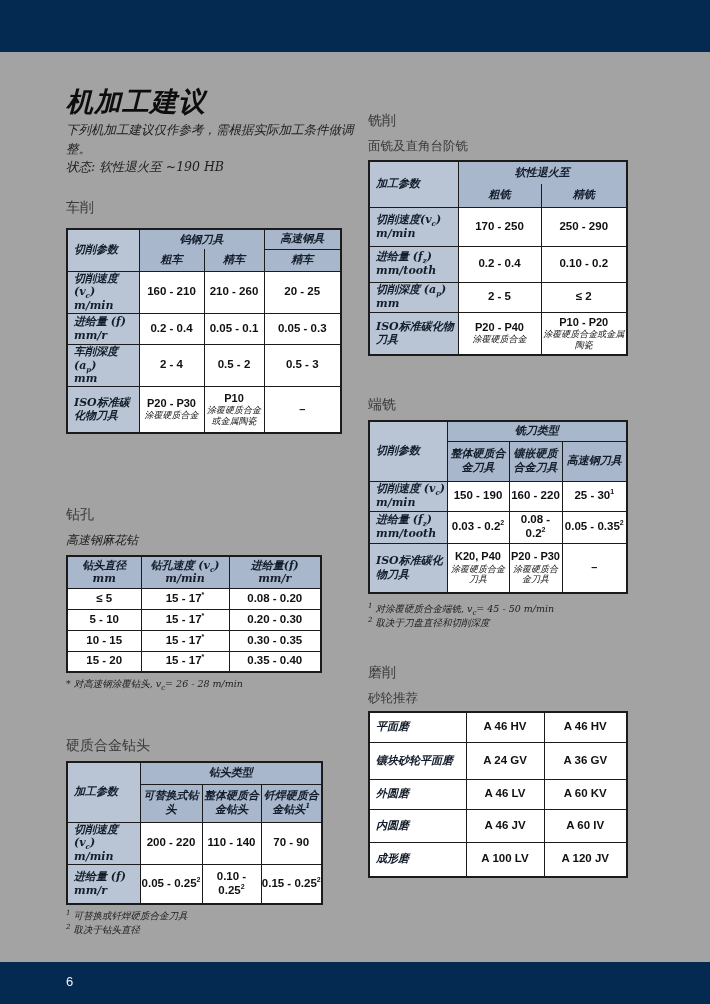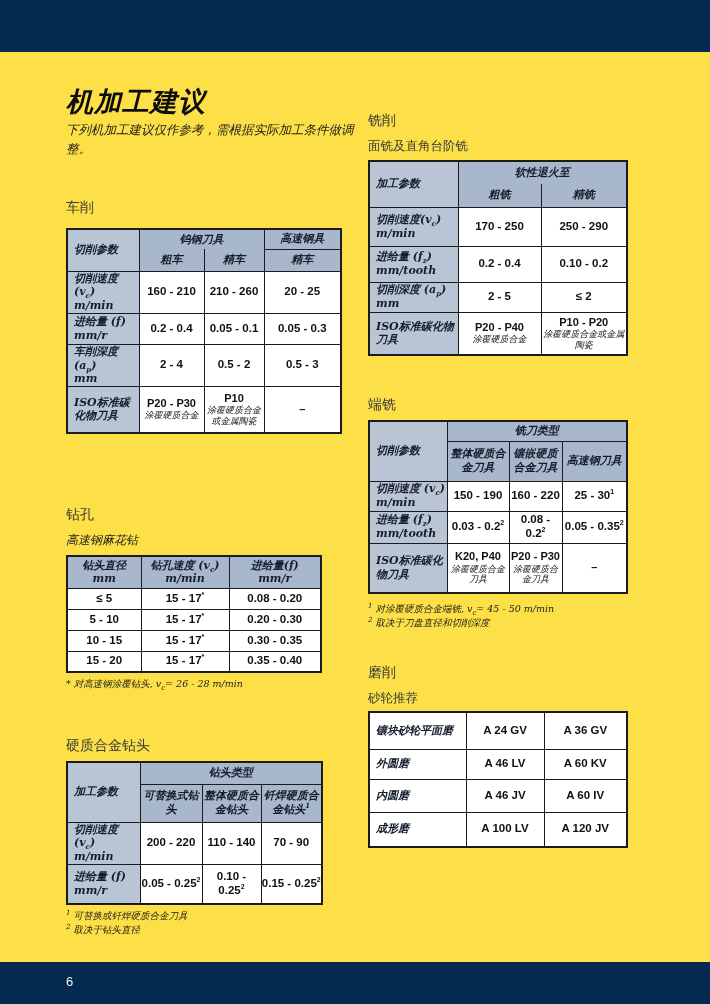--- a/index.html
+++ b/index.html
@@ -1,18 +1,18 @@
 <!DOCTYPE html>
 <html><head>
 <meta charset="utf-8">
 <style>
   * { margin:0; padding:0; box-sizing:border-box; }
   html,body { background:#ffffff; }
   body { font-family:"Liberation Sans", sans-serif; }
-  #page { position:relative; width:710px; height:1004px; background:#fde047; overflow:hidden;padding-left:30px; }
+  #page { position:relative; width:710px; height:1004px; background:#a3a3a3; overflow:hidden;padding-left:30px; }
 
   .band { position:absolute; left:0; width:710px; background:#042a52; }
   #band-top { top:0; height:52px; }
   #band-bottom { top:962px; height:42px; }
   #page-num { position:absolute; left:66px; top:12px; color:#f2f2f2; font-size:13px; }
 
   .abs { position:absolute; }
   .title { font-family:"DejaVu Serif", serif; font-style:italic; font-weight:bold;
            font-size:27px; color:#0d0d0d; letter-spacing:1px; }
   .para  { font-family:"DejaVu Serif", serif; font-style:italic; font-size:12.5px;
@@ -44,20 +44,21 @@
 </style>
 </head>
 <body>
 
 <div id="page">
 
   <div id="band-top" class="band"></div>
 
   <div class="abs title" style="left:66px; top:84px;">机加工建议</div>
   <div class="abs para" style="left:66px; top:121px; width:292px;">下列机加工建议仅作参考，需根据实际加工条件做调整。</div>
+  <div class="abs para" style="left:66px; top:158px;">状态: 软性退火至 ~190 HB</div>
 
   <div class="abs sh" style="left:66px; top:199px;">车削</div>
 
   <table class="tbl abs" style="left:66px; top:228px;">
     <colgroup>
         <col style="width:72px">
         <col style="width:65px">
         <col style="width:60px">
         <col style="width:77px">
       </colgroup>
@@ -286,20 +287,25 @@
   <div class="abs sh" style="left:368px; top:664px;">磨削</div>
   <div class="abs ssh" style="left:368px; top:690px;">砂轮推荐</div>
 
   <table class="tbl abs" style="left:368px; top:711px;">
     <colgroup>
         <col style="width:97px">
         <col style="width:78px">
         <col style="width:83px">
       </colgroup>
     <tbody>
+    <tr style="height:30px">
+      <td class="lw">平面磨</td>
+      <td class="vl">A 46 HV</td>
+      <td class="vl">A 46 HV</td>
+    </tr>
     <tr style="height:37px">
       <td class="lw">镶块砂轮平面磨</td>
       <td class="vl">A 24 GV</td>
       <td class="vl">A 36 GV</td>
     </tr>
     <tr style="height:30px">
       <td class="lw">外圆磨</td>
       <td class="vl">A 46 LV</td>
       <td class="vl">A 60 KV</td>
     </tr>

